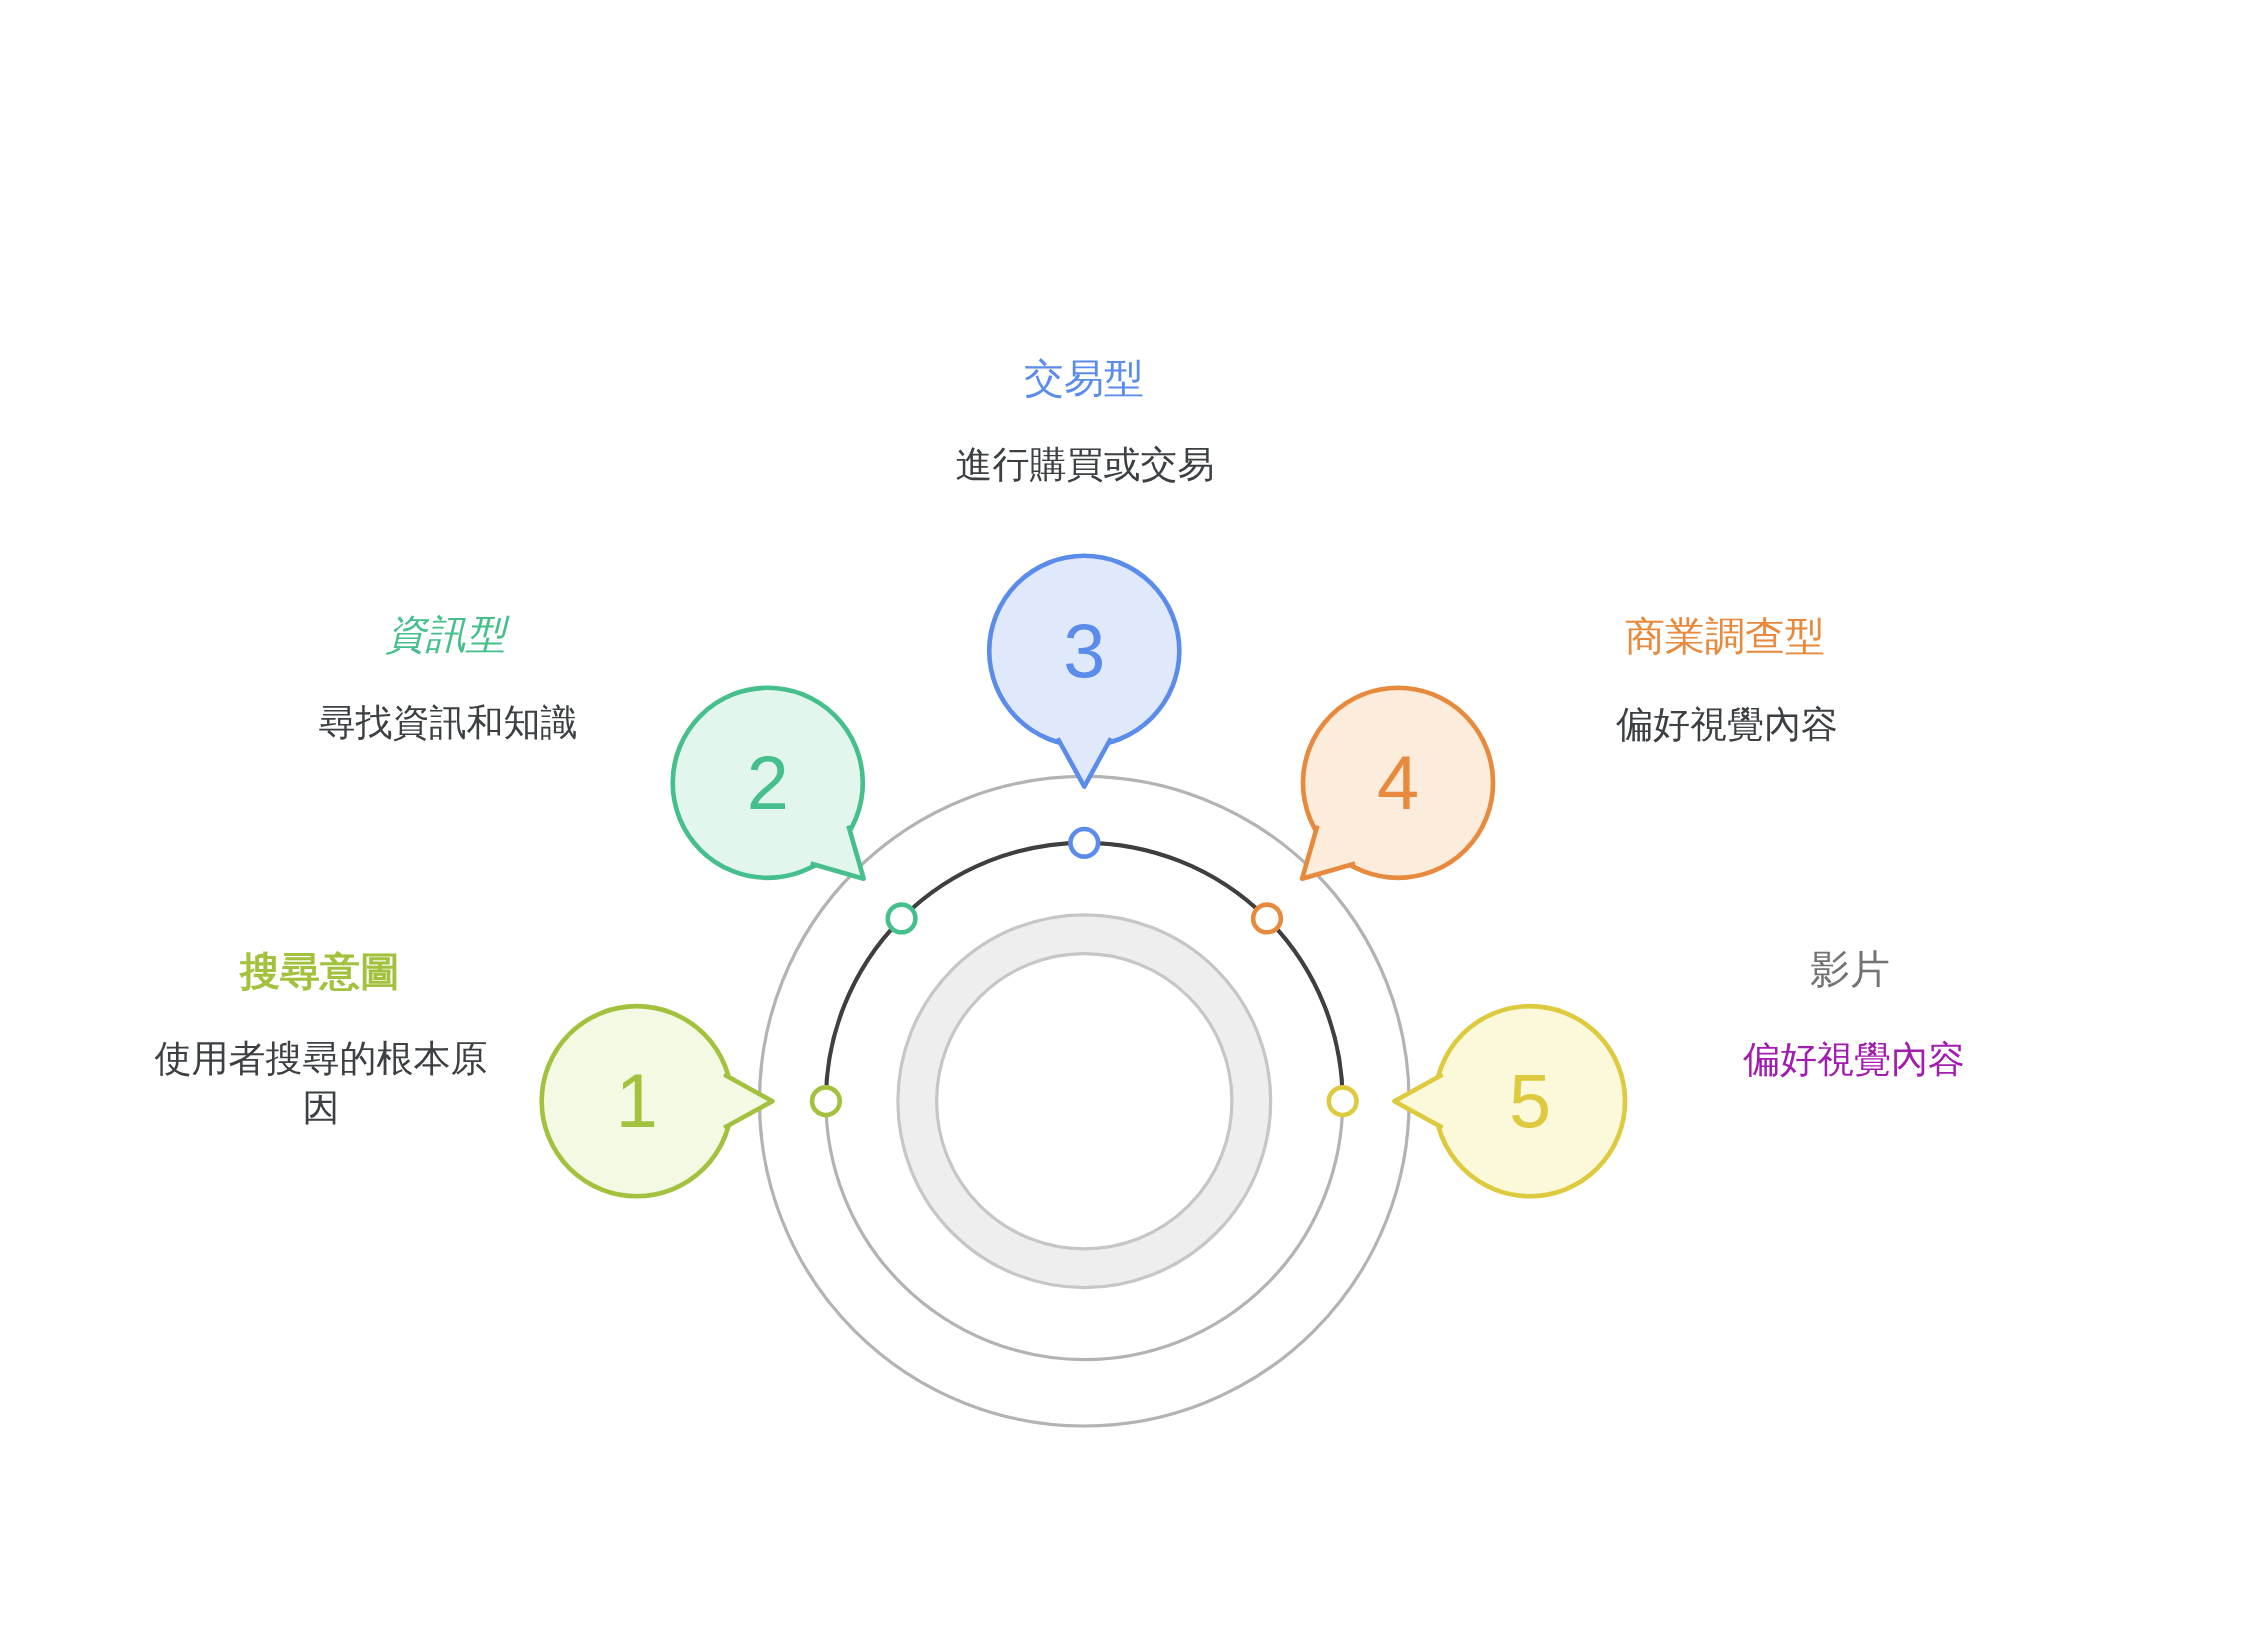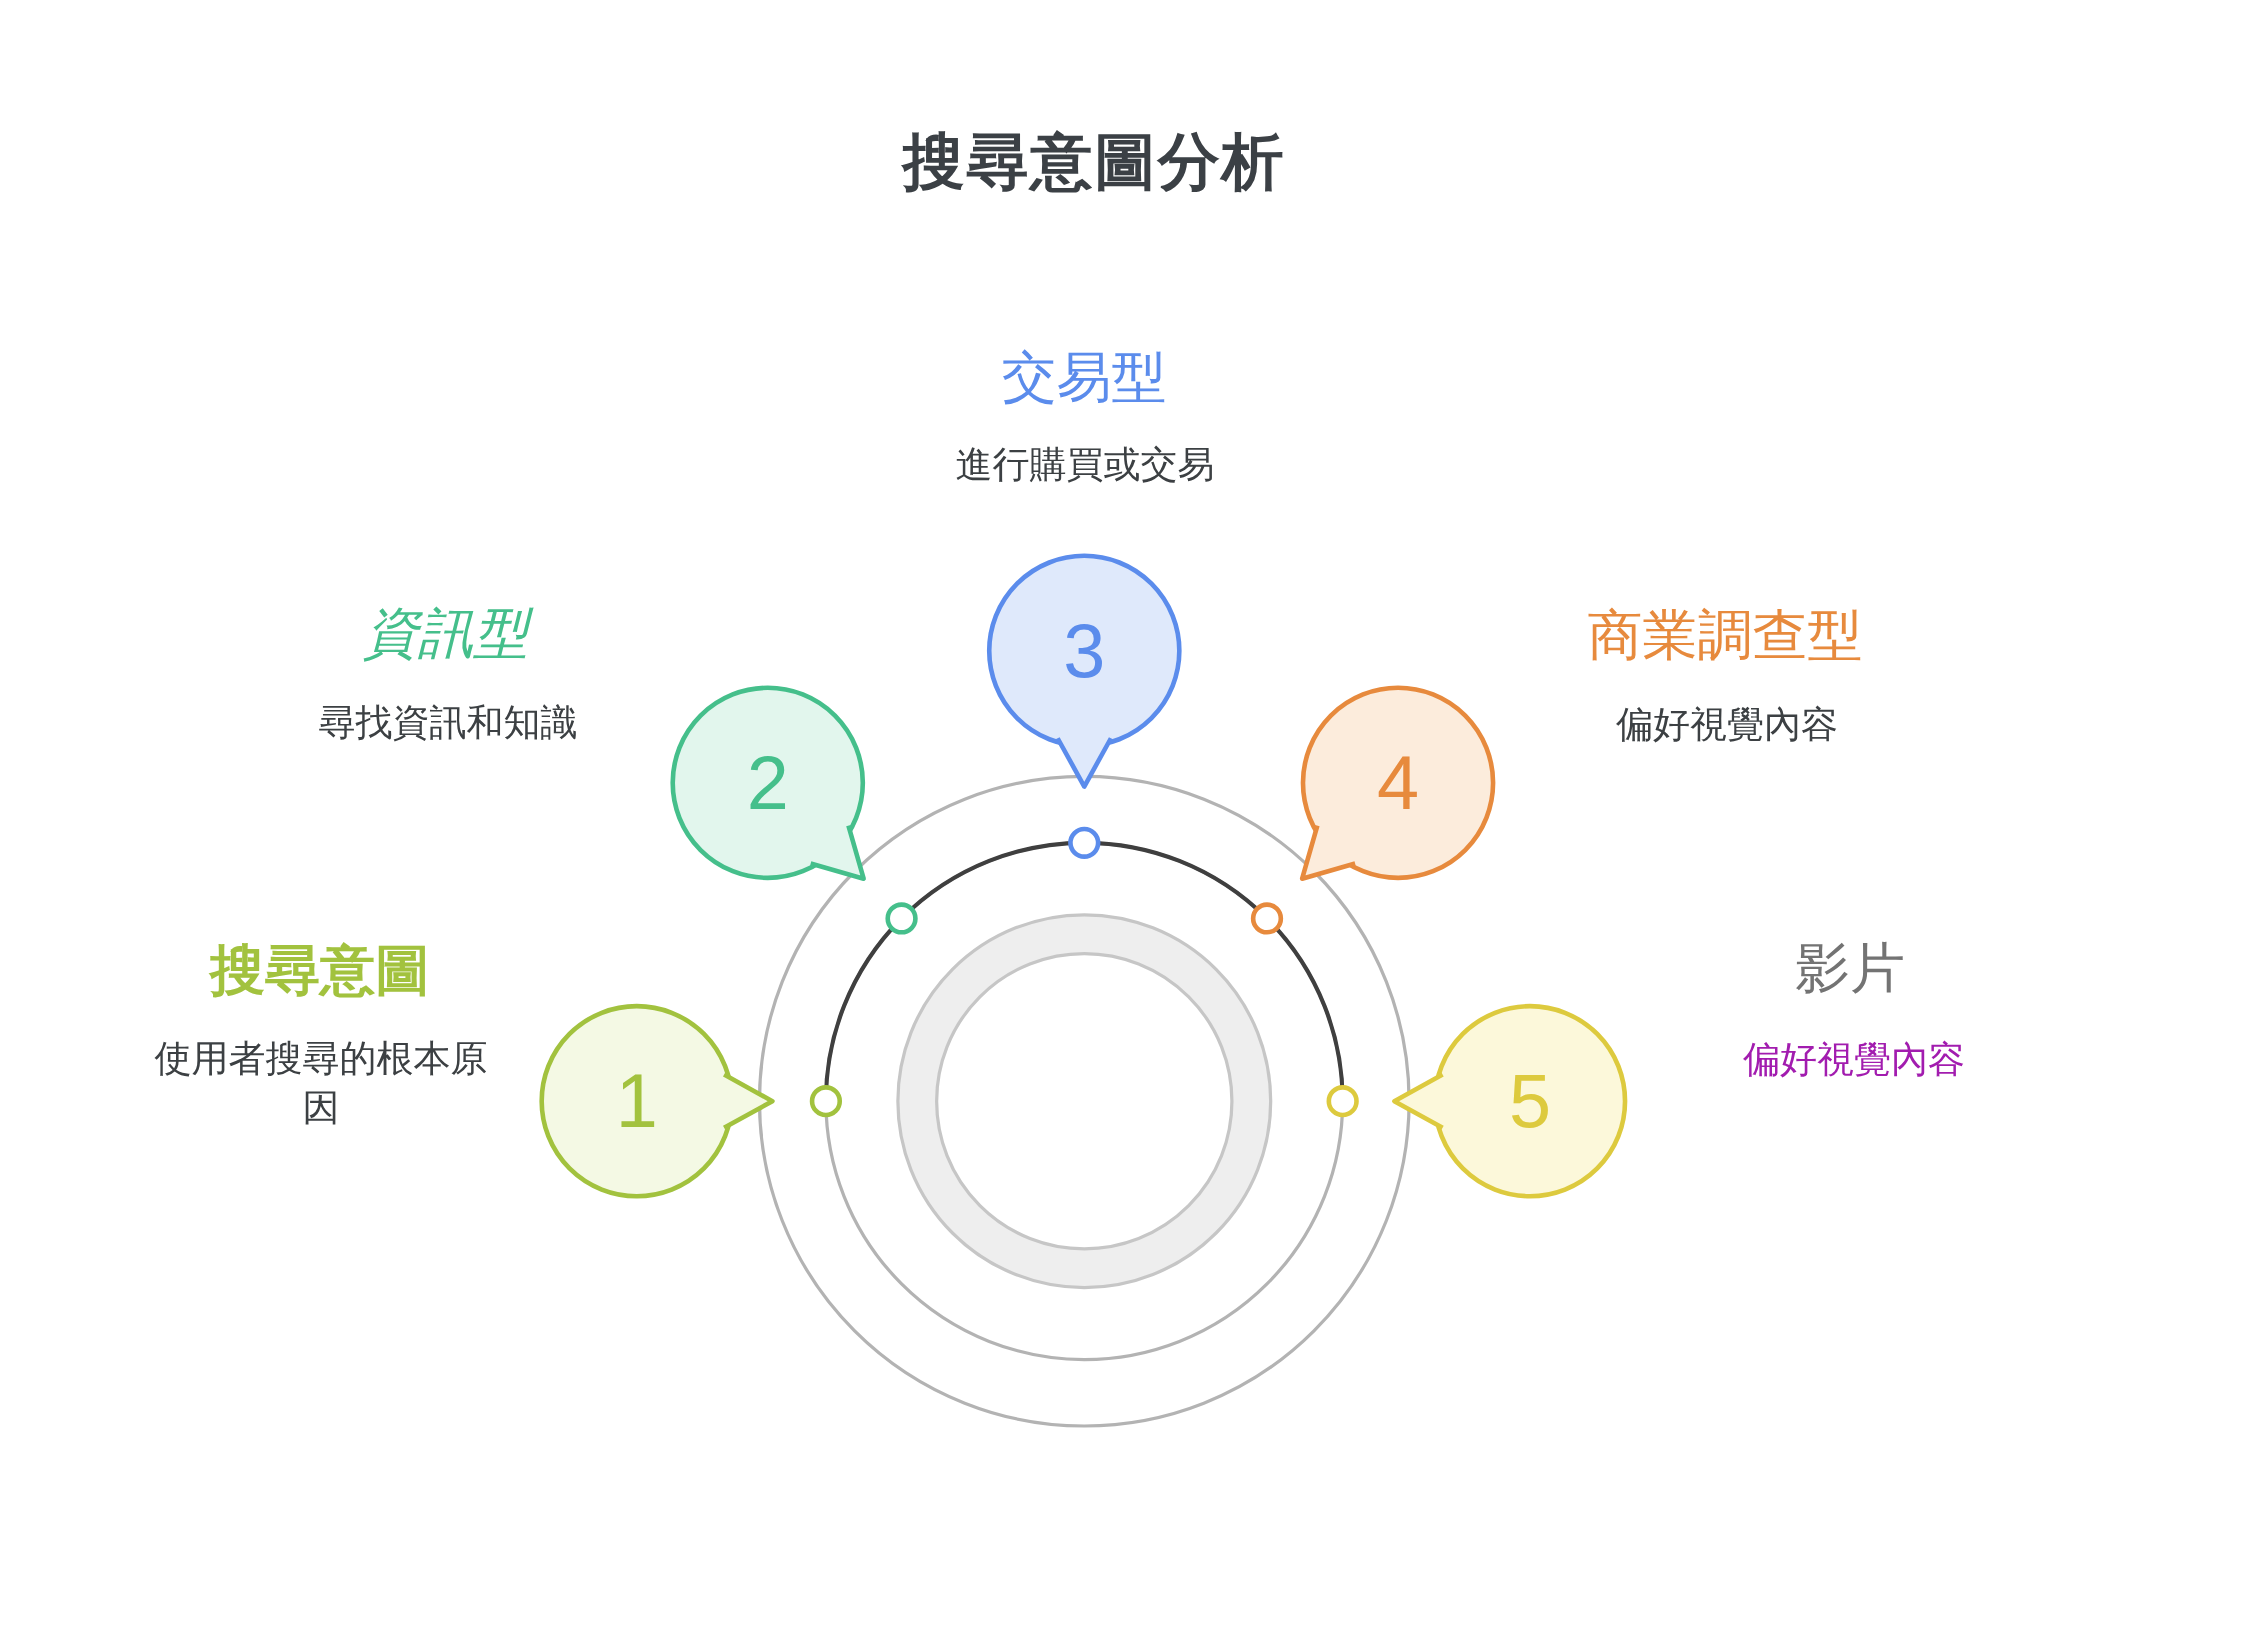--- a/index.html
+++ b/index.html
@@ -18,39 +18,38 @@
     transform: translate(-50%, -50%);
     text-align: center;
     white-space: nowrap;
   }
   .title {
     font-size: 62px;
     font-weight: 700;
     letter-spacing: 1.8px;
   }
   .cat {
-    font-size: 55px;
+    font-size: 40px;
     font-weight: 500;
   }
   .desc {
     font-size: 37px;
     font-weight: 400;
   }
   .wrap {
     white-space: normal;
     width: 351px;
     line-height: 1.32;
   }
 </style>
 </head>
 <body>
 
 <div class="canvas">
 
-  <div class="title abs" style="left: 1094px; top: 162px; color: rgb(59, 64, 69);">搜尋意圖分析</div>
 
   <svg id="diagram-svg" width="2259" height="1645" viewBox="0 0 2448 1782">
       <circle cx="1175" cy="1193" r="352" fill="none" stroke="#b3b3b3" stroke-width="3.5"></circle>
       <circle cx="1175" cy="1193" r="280" fill="none" stroke="#b3b3b3" stroke-width="3.5"></circle>
       <circle cx="1175" cy="1193" r="181" fill="none" stroke="#eeeeee" stroke-width="42"></circle>
       <circle cx="1175" cy="1193" r="202" fill="none" stroke="#c6c6c6" stroke-width="3.5"></circle>
       <circle cx="1175" cy="1193" r="160" fill="none" stroke="#c6c6c6" stroke-width="3.5"></circle>
       <path d="M 895 1193 A 280 280 0 0 1 1455 1193" fill="none" stroke="#3f3f3f" stroke-width="4.5"></path>
       <circle cx="690" cy="1193" r="103" fill="#f4f9e4" stroke="#a2c23e" stroke-width="5"></circle>
       <path d="M 784.7 1164.1 L 837.0 1193.0 L 784.7 1221.9" fill="#f4f9e4" stroke="#a2c23e" stroke-width="5" stroke-linejoin="round"></path>

